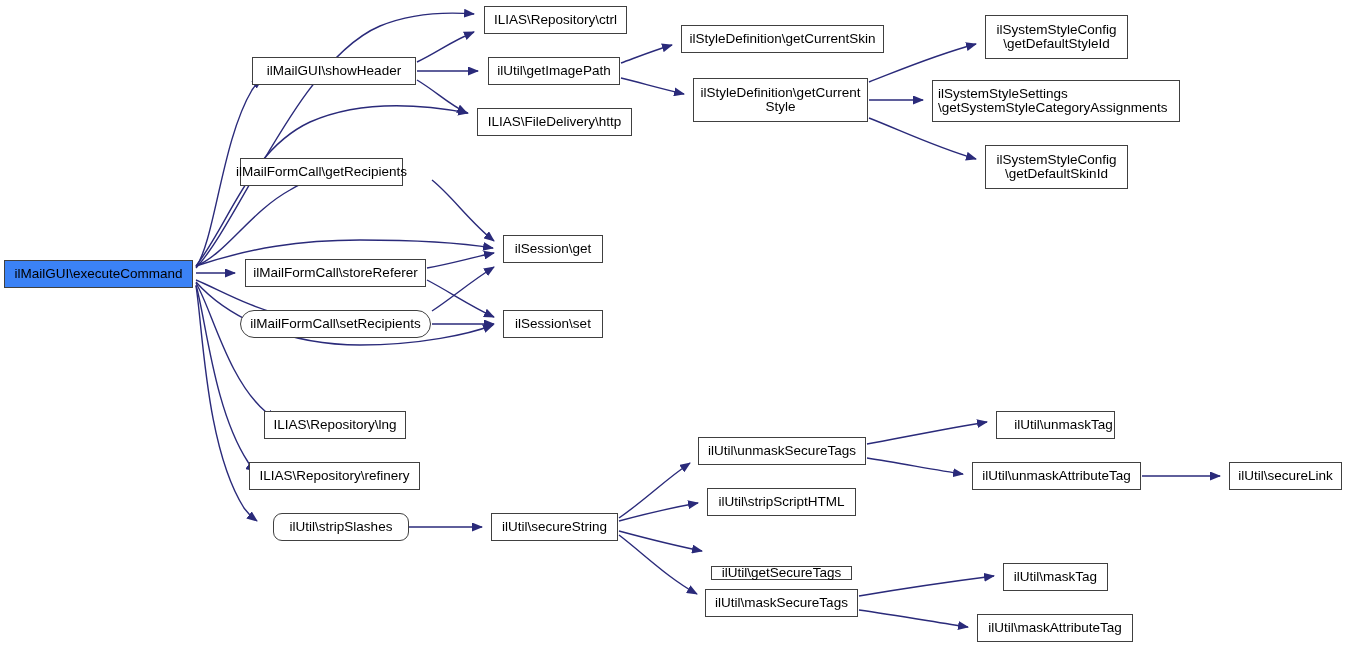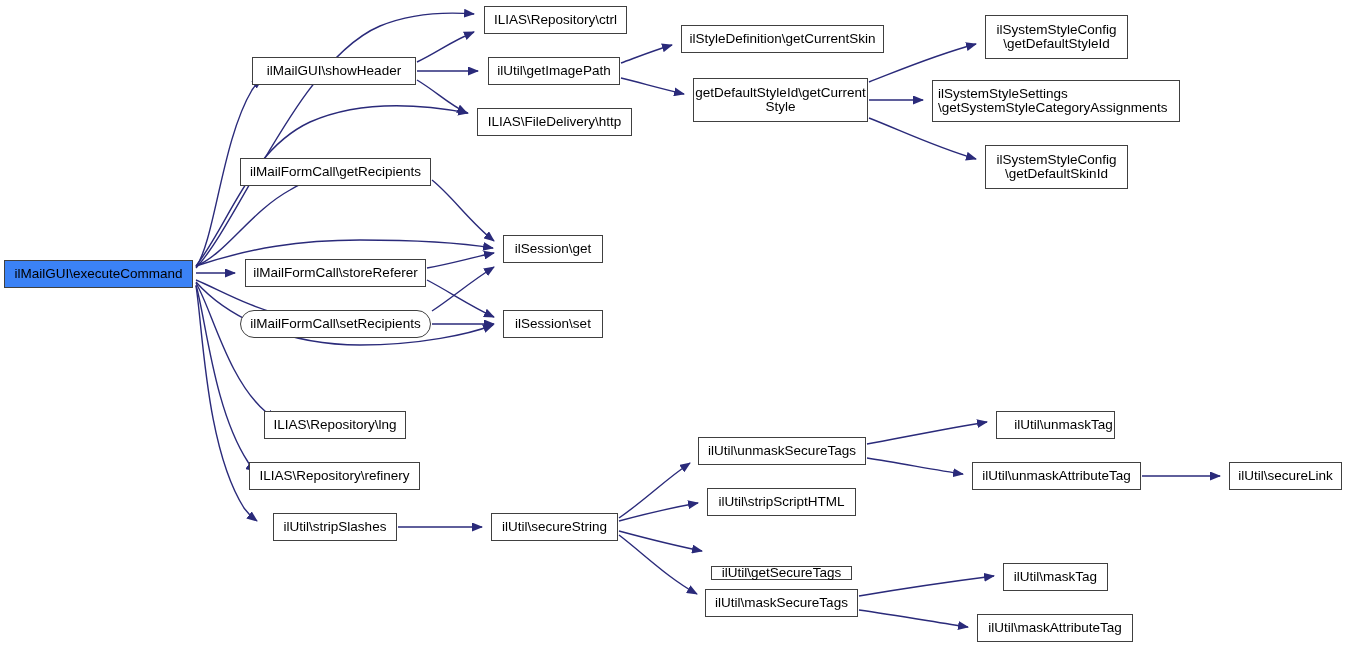--- a/index.html
+++ b/index.html
@@ -60,36 +60,36 @@
         <path d="M 859 610 C 895 615 935 622 968 627" fill="none" stroke="#2a2a7a" stroke-width="1.4" marker-end="url(#arrow)"></path>
       </g>
   </svg>
   <div id="node-layer">
       <div class="node root" style="left: 4px; top: 260px; width: 189px; height: 28px;">ilMailGUI\executeCommand</div>
       <div class="node" style="left: 484px; top: 6px; width: 143px; height: 28px;">ILIAS\Repository\ctrl</div>
       <div class="node" style="left: 252px; top: 57px; width: 164px; height: 28px;">ilMailGUI\showHeader</div>
       <div class="node" style="left: 488px; top: 57px; width: 132px; height: 28px;">ilUtil\getImagePath</div>
       <div class="node" style="left: 477px; top: 108px; width: 155px; height: 28px;">ILIAS\FileDelivery\http</div>
       <div class="node" style="left: 681px; top: 25px; width: 203px; height: 28px;">ilStyleDefinition\getCurrentSkin</div>
-      <div class="node" style="left: 693px; top: 78px; width: 175px; height: 44px;">getDefaultStyleId\getCurrent
+      <div class="node" style="left: 693px; top: 78px; width: 175px; height: 44px;">ilStyleDefinition\getCurrent
 Style</div>
       <div class="node" style="left: 985px; top: 15px; width: 143px; height: 44px;">ilSystemStyleConfig
 \getDefaultStyleId</div>
       <div class="node leftalign" style="left: 932px; top: 80px; width: 248px; height: 42px;">ilSystemStyleSettings
 \getSystemStyleCategoryAssignments</div>
       <div class="node" style="left: 985px; top: 145px; width: 143px; height: 44px;">ilSystemStyleConfig
 \getDefaultSkinId</div>
-      <div class="node" style="left: 240px; top: 158px; width: 191px; height: 28px;">ilMailFormCall\getRecipients</div>
+      <div class="node" style="left: 240px; top: 158px; width: 163px; height: 28px;">ilMailFormCall\getRecipients</div>
       <div class="node" style="left: 503px; top: 235px; width: 100px; height: 28px;">ilSession\get</div>
       <div class="node" style="left: 245px; top: 259px; width: 181px; height: 28px;">ilMailFormCall\storeReferer</div>
       <div class="node" style="left: 240px; top: 310px; width: 191px; height: 28px; border-radius: 14px;">ilMailFormCall\setRecipients</div>
       <div class="node" style="left: 503px; top: 310px; width: 100px; height: 28px;">ilSession\set</div>
       <div class="node" style="left: 264px; top: 411px; width: 142px; height: 28px;">ILIAS\Repository\lng</div>
       <div class="node" style="left: 249px; top: 462px; width: 171px; height: 28px;">ILIAS\Repository\refinery</div>
-      <div class="node" style="left: 273px; top: 513px; width: 124px; height: 28px;">ilUtil\stripSlashes</div>
+      <div class="node" style="left: 273px; top: 513px; width: 136px; height: 28px; border-radius: 9px;">ilUtil\stripSlashes</div>
       <div class="node" style="left: 491px; top: 513px; width: 127px; height: 28px;">ilUtil\secureString</div>
       <div class="node" style="left: 698px; top: 437px; width: 168px; height: 28px;">ilUtil\unmaskSecureTags</div>
       <div class="node" style="left: 707px; top: 488px; width: 149px; height: 28px;">ilUtil\stripScriptHTML</div>
       <div class="node" style="left: 711px; top: 566px; width: 141px; height: 14px;">ilUtil\getSecureTags</div>
       <div class="node" style="left: 705px; top: 589px; width: 153px; height: 28px;">ilUtil\maskSecureTags</div>
       <div class="node" style="left: 996px; top: 411px; width: 119px; height: 28px; padding-left: 19px;">ilUtil\unmaskTag</div>
       <div class="node" style="left: 972px; top: 462px; width: 169px; height: 28px;">ilUtil\unmaskAttributeTag</div>
       <div class="node" style="left: 1229px; top: 462px; width: 113px; height: 28px;">ilUtil\secureLink</div>
       <div class="node" style="left: 1003px; top: 563px; width: 105px; height: 28px;">ilUtil\maskTag</div>
       <div class="node" style="left: 977px; top: 614px; width: 156px; height: 28px;">ilUtil\maskAttributeTag</div>

